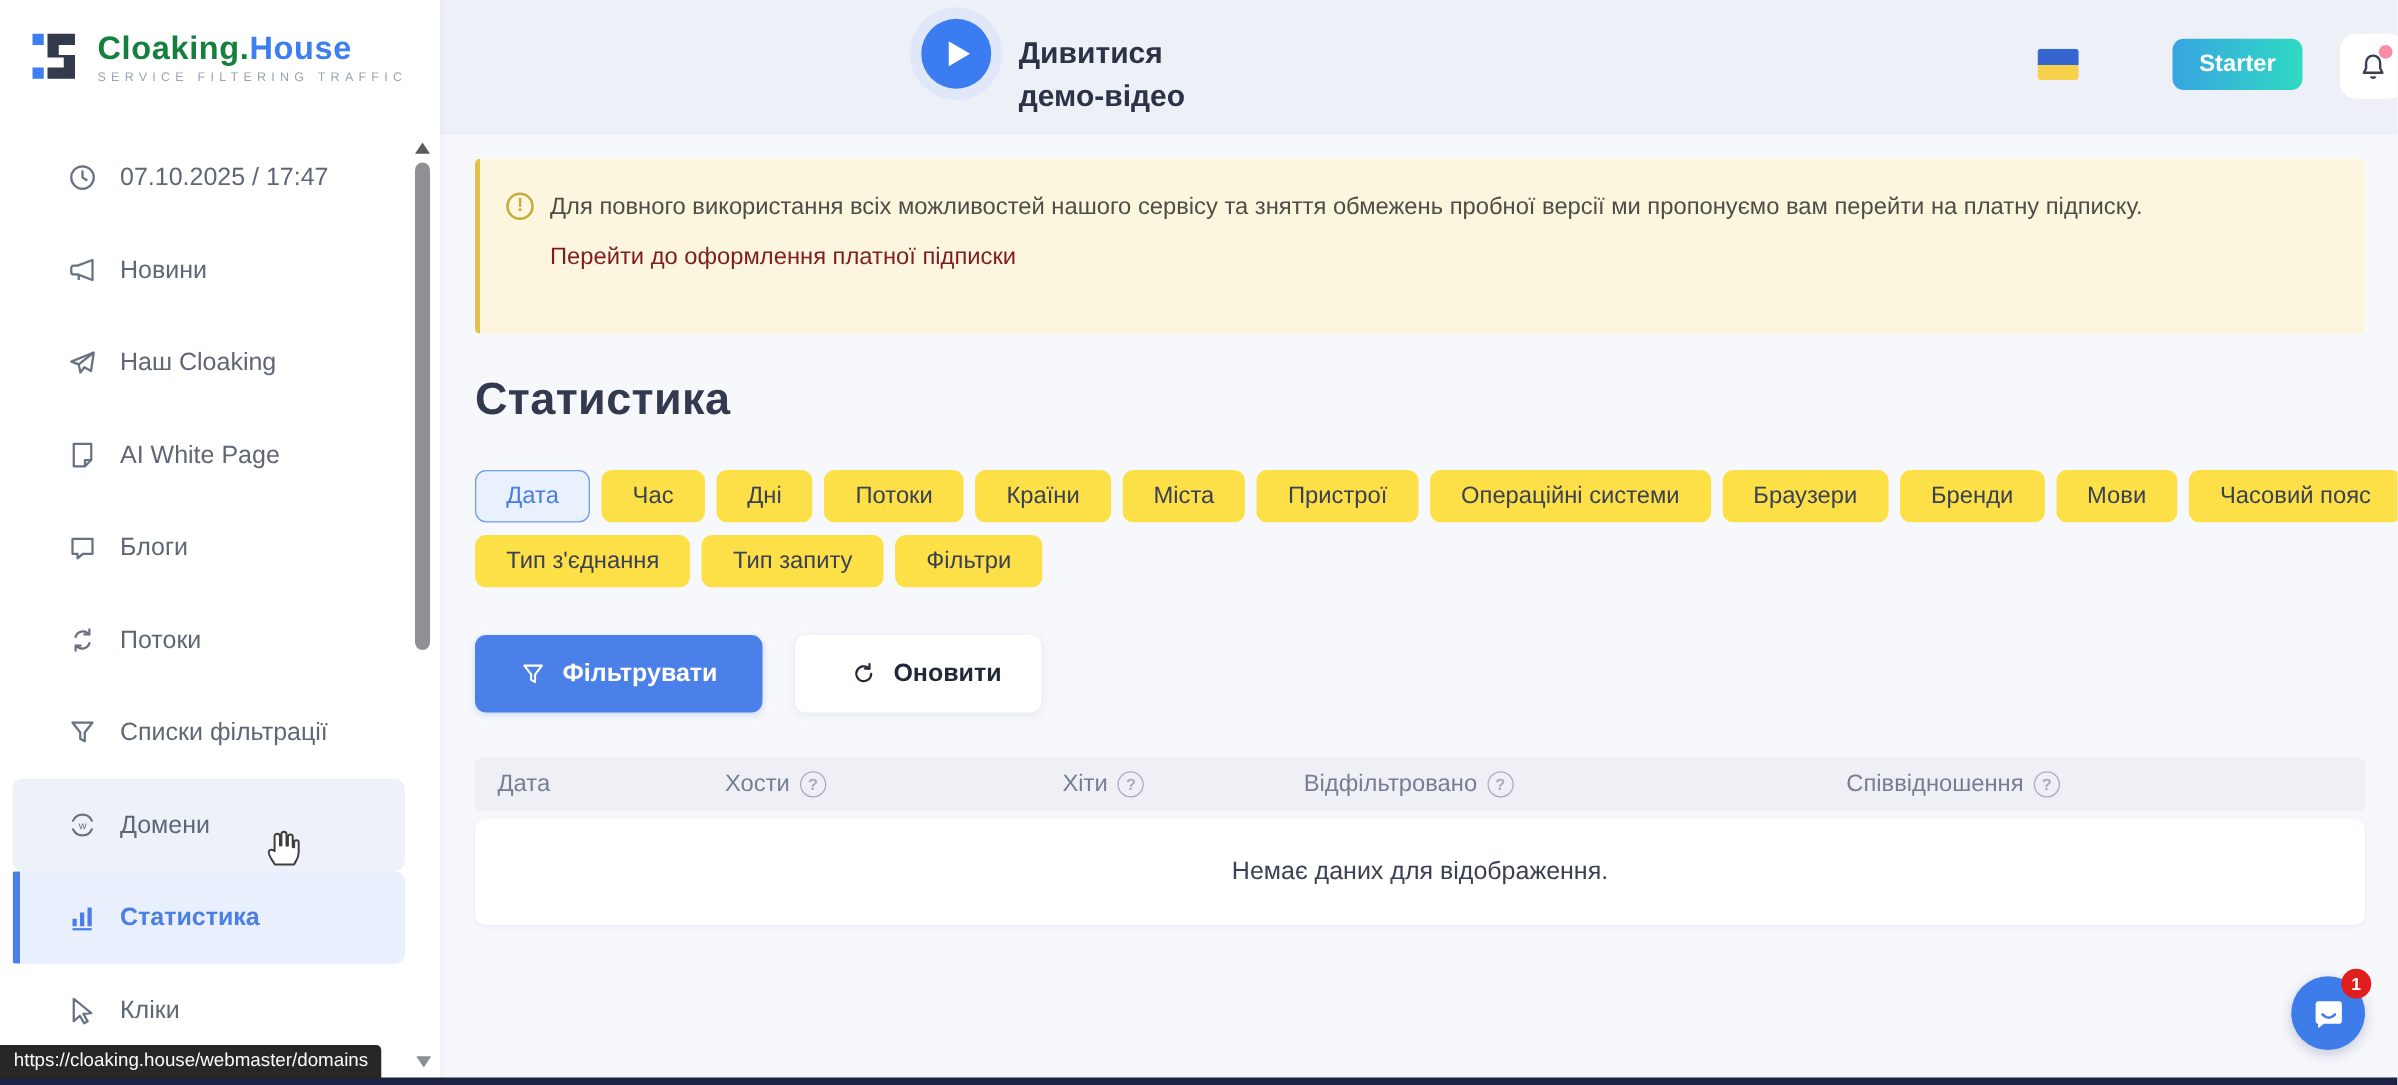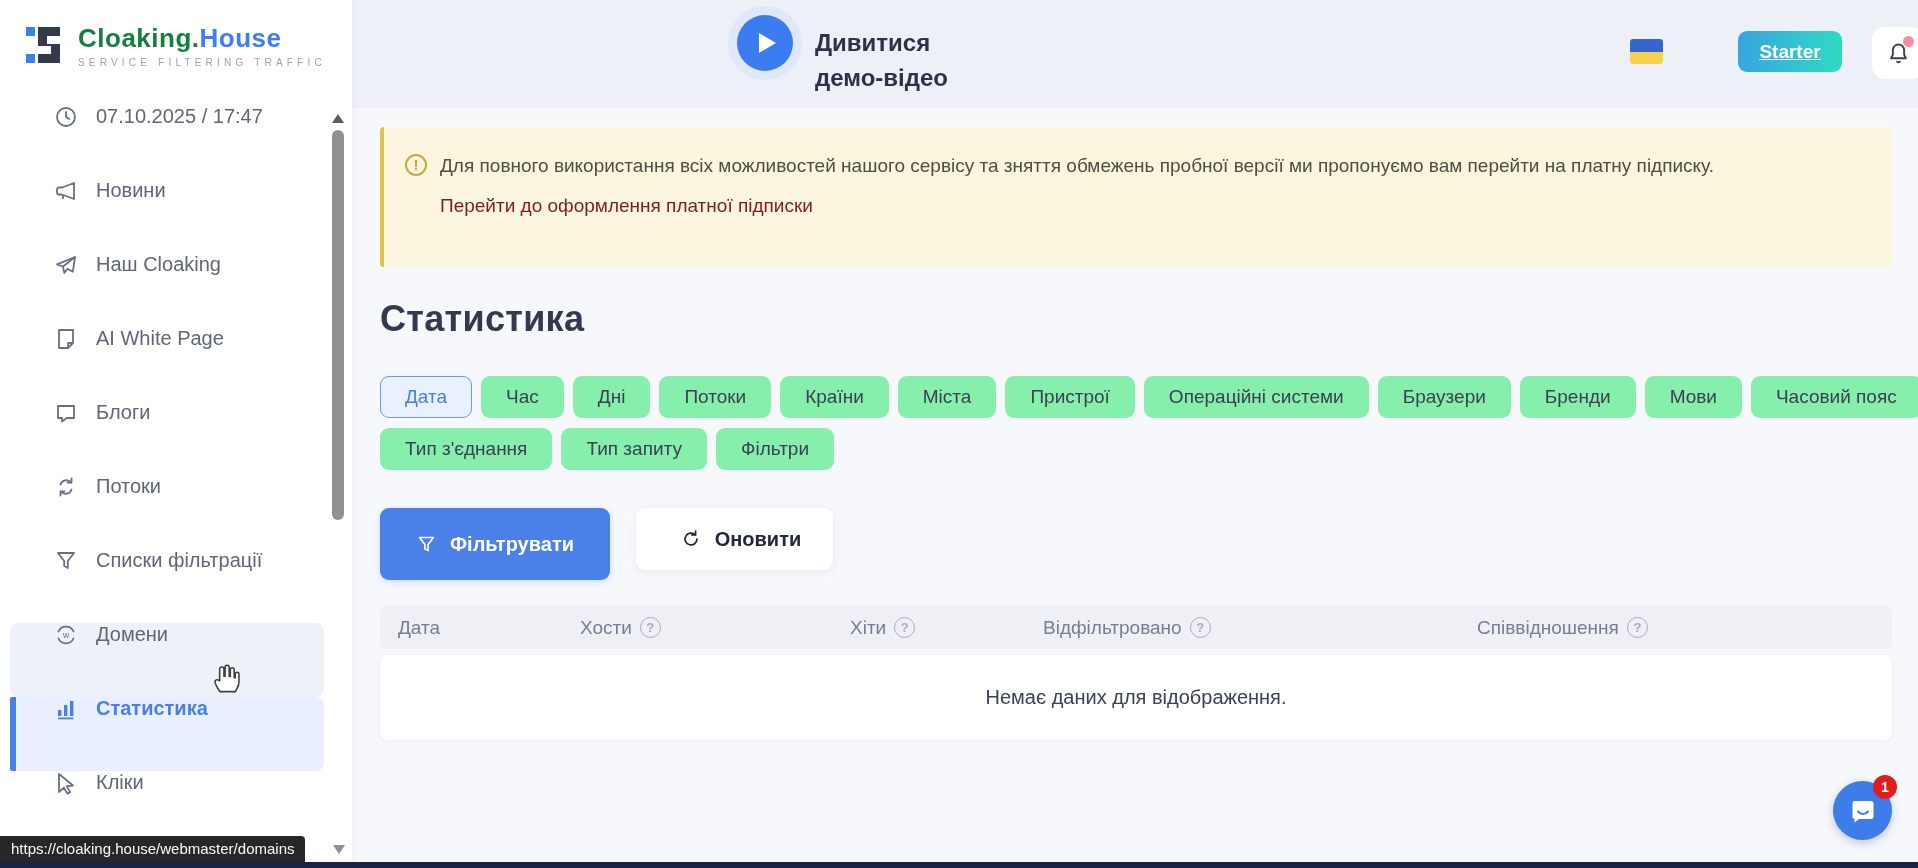--- a/index.html
+++ b/index.html
@@ -13,34 +13,34 @@
   
   .header-band { position:absolute; left:352px; top:0; right:0; height:108px; background:#edf0f6; }
   .play-btn { position:absolute; left:385px; top:15px; width:56px; height:56px; border-radius:50%;
               background:#3b7cf0; box-shadow:0 0 0 9px #dfe7f8; display:flex; align-items:center; justify-content:center; cursor:pointer;}
   .play-tri { width:0; height:0; border-left:17px solid #fff; border-top:10px solid transparent; border-bottom:10px solid transparent; margin-left:5px;}
   .demo-text { position:absolute; left:463px; top:26px; font-size:24px; font-weight:700; color:#2c3347; line-height:1.45; cursor:pointer;}
   .flag { position:absolute; left:1278px; top:39px; width:33px; height:25px; border-radius:3px; overflow:hidden; cursor:pointer;}
   .flag .t { height:50%; background:#3566d0; } .flag .b { height:50%; background:#f7d14b; }
   .starter-btn { position:absolute; left:1386px; top:31px; width:104px; height:41px; border:none; border-radius:9px;
                  background:linear-gradient(90deg,#38a5e2,#2fdac2); color:#fff; font-weight:700; font-size:19px;
-                 font-family:inherit; cursor:pointer;text-decoration:underline; }
+                 font-family:inherit; cursor:pointer; }
   .bell-box { position:absolute; left:1520px; top:27px; width:52px; height:52px; background:#fff; border-radius:13px;
               display:flex; align-items:center; justify-content:center; cursor:pointer; }
   .bell-dot { position:absolute; top:9px; right:10px; width:11px; height:11px; border-radius:50%; background:#f98ea2; }
 
   
   .sidebar { position:absolute; left:0; top:0; width:352px; height:868px; background:#fff; z-index:5;
              box-shadow:2px 0 6px rgba(30,40,70,.04); }
   .logo { position:absolute; left:24px; top:22px; display:flex; align-items:center; gap:12px; }
   .logo-text .line1 { font-size:26px; font-weight:700; letter-spacing:.5px; }
   .logo-text .line1 .p1 { color:#15803d;text-align:center; } .logo-text .line1 .p2 { color:#3d7ef0; }
   .logo-text .tagline { font-size:10px; letter-spacing:4.2px; color:#9aa2b1; margin-top:3px; }
   .menu { position:absolute; left:0; top:105px; right:0; }
-  .m-item { height:74px; display:flex; align-items:flex-start; gap:18px; padding-left:44px;
+  .m-item { height:74px; display:flex; align-items:center; gap:18px; padding-left:44px;
             margin:0 28px 0 10px; border-radius:8px; font-size:20px; color:#5f6676; cursor:pointer; position:relative; }
   .m-item svg { flex:0 0 24px; }
   .m-item.hovered { background:#edf1f8; }
   .m-item.active { background:#e9effc; border-left:6px solid #4a7fe8; padding-left:38px; color:#4a7fe8; font-weight:700;
                    border-top-left-radius:2px; border-bottom-left-radius:2px; }
   .hand-cursor { position:absolute; left:200px; top:38px; z-index:6; }
   
   .sb-track { position:absolute; right:6px; top:112px; bottom:8px; width:16px; z-index:7; }
   .sb-up { position:absolute; top:2px; left:2px; width:0; height:0; border-left:6px solid transparent; border-right:6px solid transparent; border-bottom:9px solid #5c5c5c; cursor:pointer;}
   .sb-thumb { position:absolute; top:18px; left:2px; width:12px; height:390px; background:#8f9093; border-radius:7px; cursor:pointer;}
@@ -55,25 +55,25 @@
   .content { position:absolute; left:352px; top:108px; right:0; bottom:0; background:#f7f8fc; }
   .banner { position:absolute; left:28px; top:19px; width:1512px; height:140px; background:#fdf6df;
             border-left:4px solid #e3c24b; border-radius:4px; padding:26px 30px 0 56px; }
   .warn-ic { position:absolute; left:21px; top:27px; width:22px; height:22px; border:2.5px solid #c6ab3c; border-radius:50%;
              color:#c6ab3c; font-weight:700; font-size:15px; text-align:center; line-height:17px; }
   .banner-msg { font-size:19px; line-height:26px; color:#4e4e46; max-width:1420px; }
   .banner-link { display:inline-block; margin-top:16px; font-size:19px; color:#7f1d1d; cursor:pointer; text-decoration:none; }
   .page-title { position:absolute; left:28px; top:190px; font-size:36px; font-weight:800; color:#333a4f; letter-spacing:.3px; }
   .chips { position:absolute; left:28px; top:268px; width:1512px; }
   .chip-row { display:flex; gap:9px; margin-bottom:10px; }
-  .chip { height:42px; display:inline-flex; align-items:center; padding:0 24px; border-radius:9px; background:#86efac;
+  .chip { height:42px; display:inline-flex; align-items:center; padding:0 24px; border-radius:9px; background:#fde047;
           font-size:19px; color:#3a4153; border:1px solid transparent; cursor:pointer; white-space:nowrap; font-family:inherit;}
   .chip.active { background:#e9f1fe; border-color:#6f9bef; color:#4a7ce4; }
   .btn-row { position:absolute; left:28px; top:400px; display:flex; gap:26px; }
-  .btn-filter { width:230px; height:72px; border:none; border-radius:9px; background:#4a80e8; color:#fff;
+  .btn-filter { width:230px; height:62px; border:none; border-radius:9px; background:#4a80e8; color:#fff;
                 font-size:20px; font-weight:600; display:flex; align-items:center; justify-content:center; gap:13px;
                 font-family:inherit; cursor:pointer; box-shadow:0 2px 6px rgba(74,128,232,.25);}
   .btn-refresh { width:197px; height:62px; border:none; border-radius:9px; background:#fff; color:#232939;
                  font-size:20px; font-weight:600; display:flex; align-items:center; justify-content:center; gap:13px;
                  font-family:inherit; cursor:pointer; box-shadow:0 2px 8px rgba(40,50,80,.08);padding-left:12px;}
   .thead { position:absolute; left:28px; top:498px; width:1512px; height:43px; background:#eef0f6; border-radius:6px; }
   .th { position:absolute; top:0; height:43px; display:flex; align-items:center; gap:8px; font-size:19px; color:#767e92; }
   .qmark { width:21px; height:21px; border:1.6px solid #a6adbd; border-radius:50%; color:#a6adbd; font-size:13px;
            font-weight:700; display:inline-flex; align-items:center; justify-content:center; cursor:pointer; }
   .empty-card { position:absolute; left:28px; top:547px; width:1512px; height:85px; background:#fff; border-radius:8px;

